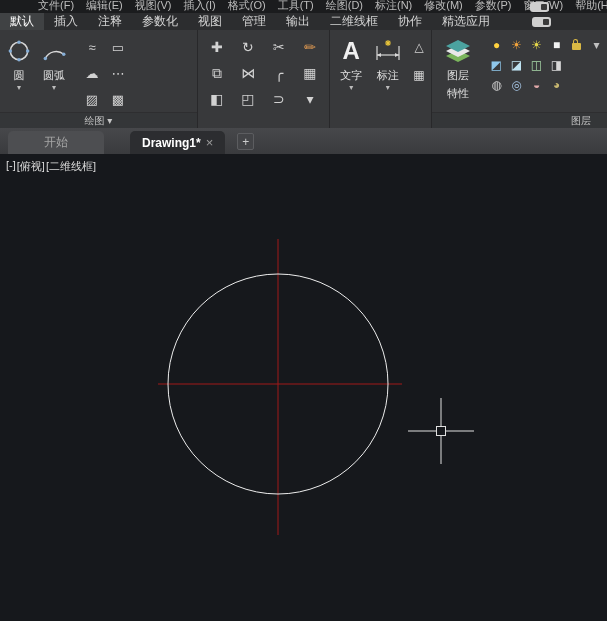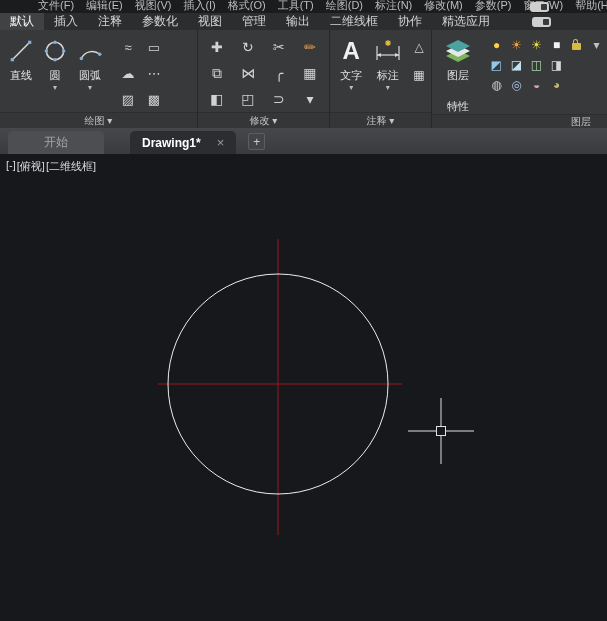--- a/index.html
+++ b/index.html
@@ -47,21 +47,21 @@
   .licon{width:15px;height:16px;display:flex;align-items:center;justify-content:center;font-size:12px;color:#cfcfcf;cursor:default;}
   .lock-shape .g{width:9px;height:7px;background:#d9b844;border-radius:1px;position:relative;margin-top:4px;display:block;}
   .lock-shape .g::before{content:"";position:absolute;top:-4px;left:1px;width:5px;height:4px;
         border:1.5px solid #d9b844;border-bottom:none;border-radius:3px 3px 0 0;box-sizing:border-box;}
 
   
   .filetabs{position:absolute;top:128px;left:0;right:0;height:26px;background:linear-gradient(#47484b,#3a3b3e);
             display:flex;align-items:flex-end;}
   .ftab{height:23px;display:flex;align-items:center;font-size:12px;border-radius:5px 5px 0 0;cursor:default;}
   .ftab.start{background:#4d4e51;color:#a6a6a6;width:96px;justify-content:center;margin-left:8px;}
-  .ftab.drawing{background:#2c2d30;color:#ffffff;margin-left:26px;padding:0 12px;gap:16px;font-weight:bold;}
+  .ftab.drawing{background:#2c2d30;color:#ffffff;margin-left:26px;padding:0 12px;gap:5px;font-weight:bold;}
   .closex{color:#9c9c9c;font-size:13px;font-weight:normal;}
   .newtab{width:15px;height:15px;background:#434447;border:1px solid #5c5d60;border-radius:2px;color:#cccccc;
           display:flex;align-items:center;justify-content:center;font-size:12px;margin:0 0 4px 12px;cursor:default;}
 
   
   .canvas{position:absolute;top:154px;left:0;width:607px;height:467px;background:#16181c;}
   .vp{position:absolute;top:5px;left:6px;font-size:11px;color:#dcdcdc;display:flex;gap:1px;z-index:2;}
   svg.draw{position:absolute;left:0;top:0;}
   svg .thin{stroke-width:1;fill:none;}
 </style>
@@ -117,31 +117,20 @@
       <div class="rtab">
         <span>精选应用</span>
       </div>
   </div>
   <div class="pill tb"></div>
 
   <div class="ribbon">
 
     <div class="panel" style="width:207px;">
       <div class="panel-content">
-        <div class="bigbtn" style="width:36px;">
-          <span class="bicon">
-            <svg width="26" height="26" viewBox="0 0 24 24">
-                <line x1="4" y1="20" x2="20" y2="4" stroke="#d8d8d8" stroke-width="1.4"></line>
-                <rect x="2.5" y="18.5" width="3" height="3" fill="#86aed6"></rect>
-                <rect x="18.5" y="2.5" width="3" height="3" fill="#86aed6"></rect>
-              </svg>
-          </span>
-          <span class="blabel">直线</span>
-          <span class="bcaret"></span>
-        </div>
         <div class="bigbtn" style="width:32px;">
           <span class="bicon">
             <svg width="26" height="26" viewBox="0 0 24 24">
                 <circle cx="12" cy="12" r="8" fill="none" stroke="#d8d8d8" stroke-width="1.4"></circle>
                 <circle cx="12" cy="4" r="1.6" fill="#86aed6"></circle>
                 <circle cx="12" cy="20" r="1.6" fill="#86aed6"></circle>
                 <circle cx="4" cy="12" r="1.6" fill="#86aed6"></circle>
                 <circle cx="20" cy="12" r="1.6" fill="#86aed6"></circle>
               </svg>
           </span>
@@ -219,23 +208,20 @@
               <span class="g">◰</span>
             </div>
             <div class="sicon" style="font-size:14px;">
               <span class="g">⊃</span>
             </div>
             <div class="sicon" style="font-size:14px;">
               <span class="g">▾</span>
             </div>
         </div>
       </div>
-      <div class="panel-footer">
-          <span>修改 ▾</span>
-        </div>
     </div>
 
     <div class="panel" style="width:102px;">
       <div class="panel-content">
         <div class="bigbtn" style="width:40px;">
           <span class="bicon bigA">A</span>
           <span class="blabel">文字</span>
           <span class="bcaret">▾</span>
         </div>
         <div class="bigbtn" style="width:40px;font-family:Liberation Serif, serif;">
@@ -253,37 +239,34 @@
         </div>
         <div class="side-col">
           <div class="sicon" style="width:18px;height:18px;font-size:12px;">
               <span class="g">△</span>
             </div>
             <div class="sicon" style="width:18px;height:18px;font-size:12px;">
               <span class="g">▦</span>
             </div>
         </div>
       </div>
-      <div class="panel-footer">
-          <span>注释 ▾</span>
-        </div>
     </div>
 
     <div class="panel" style="flex:1;border-right:none;">
       <div class="panel-content">
         <div class="bigbtn lbtn">
           <span class="bicon">
             <svg width="28" height="28" viewBox="0 0 28 28">
                 <path d="M14 13 L26 19 14 25 2 19Z" fill="#7ab55c"></path>
                 <path d="M14 8 L26 14 14 20 2 14Z" fill="#e8e8e8"></path>
                 <path d="M14 3 L26 9 14 15 2 9Z" fill="#4ba3a0"></path>
               </svg>
           </span>
           <span class="blabel">图层</span>
-          <span class="blabel" style="margin-top:16px;">特性</span>
+          <span class="blabel" style="margin-top:3px;">特性</span>
         </div>
         <div class="lrows">
           <div class="lrow">
             <div class="licon" style="color: rgb(255, 210, 63);">
                 <span class="g">●</span>
               </div>
               <div class="licon" style="color: rgb(242, 163, 60);">
                 <span class="g">☀</span>
               </div>
               <div class="licon" style="color: rgb(230, 216, 74);">

